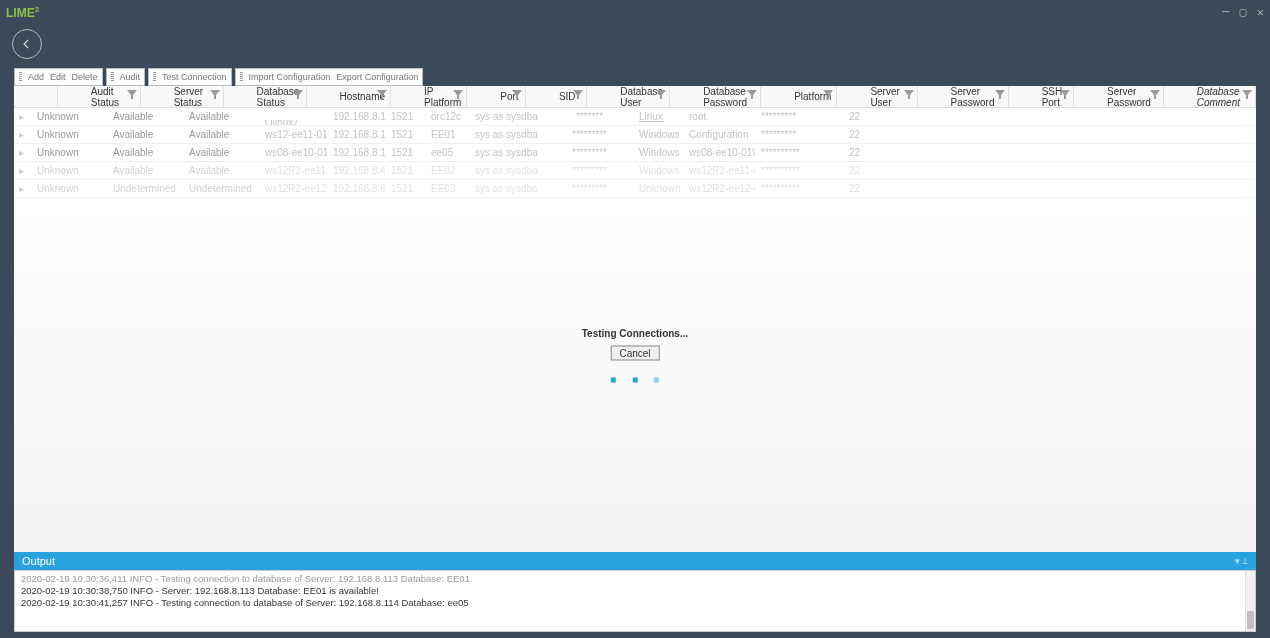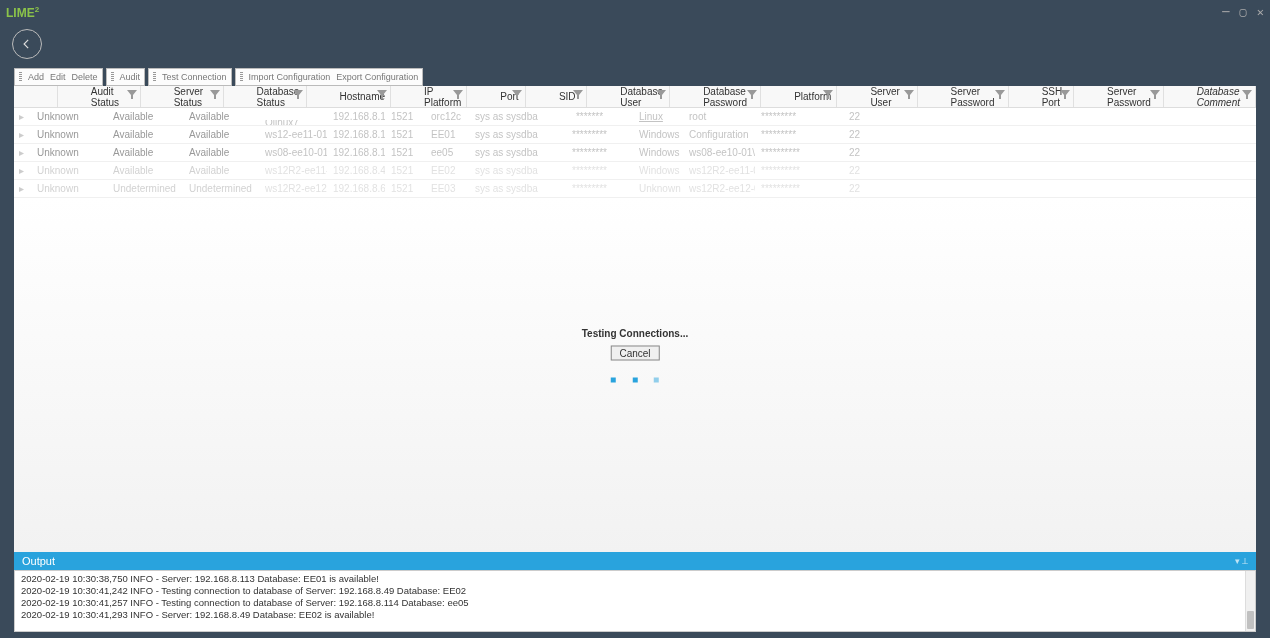--- a/index.html
+++ b/index.html
@@ -316,23 +316,22 @@
       </div>
     </div>
   </div>
 
   <div class="output-head">
     <span>Output</span>
     <span class="pin">▾ ⟂</span>
   </div>
   <div class="output-body">
     <div id="output-lines">
+        <div style="color: rgb(153, 153, 153);">2020-02-19 10:30:36,411 INFO - Testing connection to database of Server: 192.168.8.113 Database: EE01</div>
         <div>2020-02-19 10:30:38,750 INFO - Server: 192.168.8.113 Database: EE01 is available!</div>
-        <div>2020-02-19 10:30:41,242 INFO - Testing connection to database of Server: 192.168.8.49 Database: EE02</div>
         <div>2020-02-19 10:30:41,257 INFO - Testing connection to database of Server: 192.168.8.114 Database: ee05</div>
-        <div>2020-02-19 10:30:41,293 INFO - Server: 192.168.8.49 Database: EE02 is available!</div>
       </div>
     <div class="scroll">
       <div class="thumb"></div>
     </div>
   </div>
 
 </div>
 
 </body></html>

